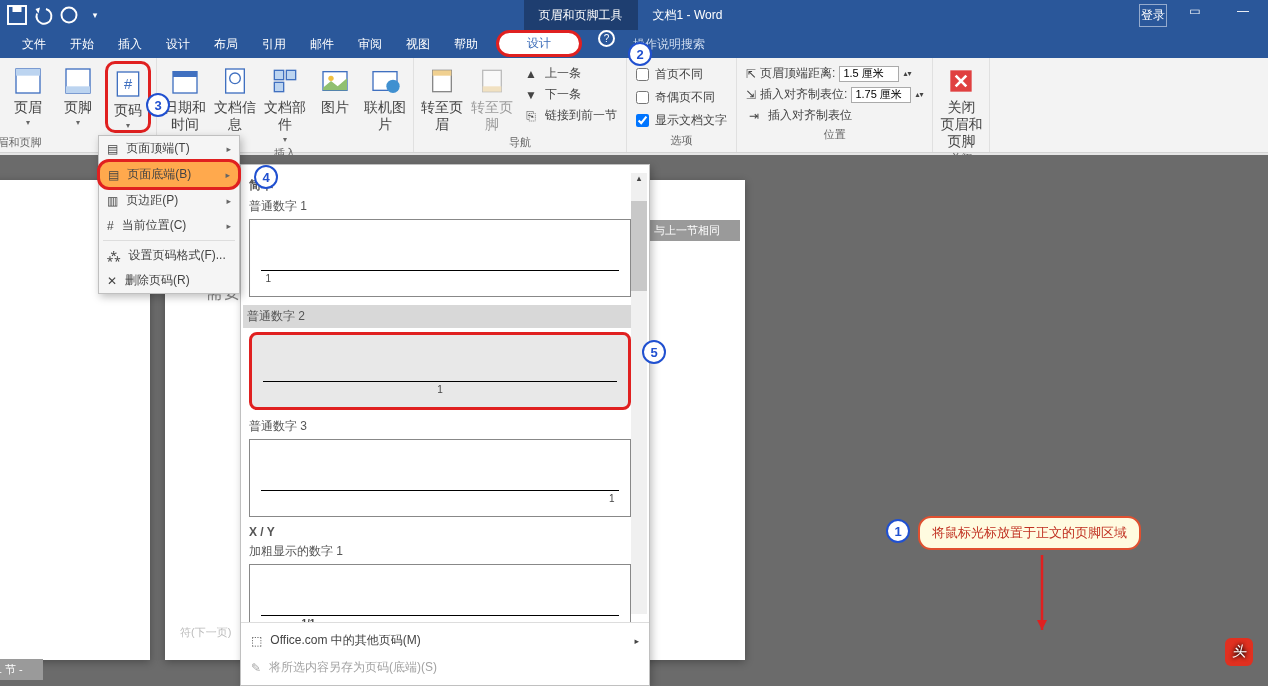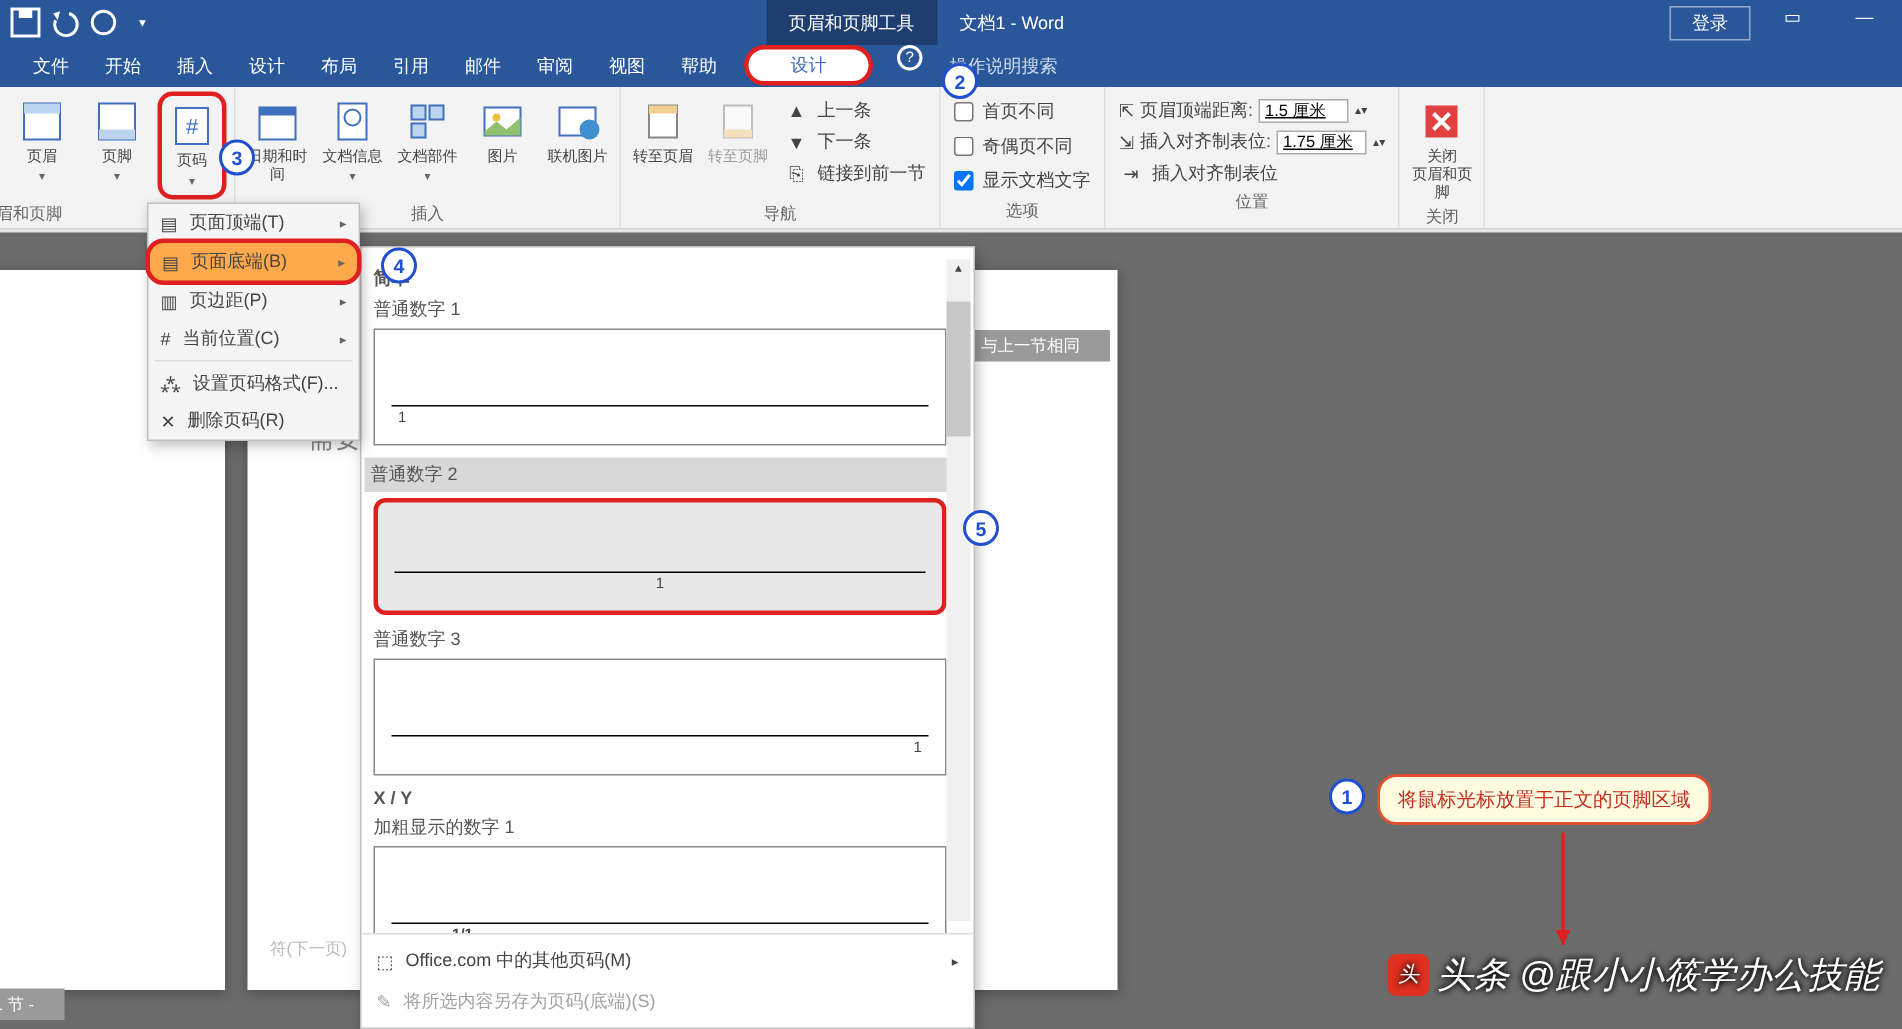--- a/index.html
+++ b/index.html
@@ -4,42 +4,42 @@
 <style>
 * { margin: 0; padding: 0; box-sizing: border-box; font-family: "Microsoft YaHei", "Segoe UI", sans-serif; }
 body { background: #e6e6e6; width: 1268px; height: 686px; overflow: hidden; font-size: 12px; color: #444; }
 .titlebar { background: #2a579a; height: 30px; display: flex; align-items: center; color: #fff; padding: 0 5px; }
 .titlebar .qat { display: flex; gap: 2px; }
 .titlebar .qat .btn { width: 24px; height: 24px; display: flex; align-items: center; justify-content: center; cursor: pointer; }
 .titlebar .center { flex: 1; display: flex; justify-content: center; gap: 15px; align-items: center; height: 100%; }
 .titlebar .ctxtab { background: #1e3e70; padding: 0 15px; height: 100%; display: flex; align-items: center; }
 .titlebar .doc { }
 .titlebar .right { display: flex; gap: 8px; }
-.titlebar .login { border: 1px solid rgba(255,255,255,0.5); padding: 2px 14px; }
+.titlebar .login { border: 1px solid rgba(255,255,255,0.5); padding: 2px 1px; }
 .wbtn { width: 40px; text-align: center; }
 .menubar { background: #2a579a; height: 28px; display: flex; align-items: flex-start; color: #fff; padding-left: 10px; }
 .menubar .tab { padding: 0 12px; height: 100%; display: flex; align-items: center; cursor: pointer; }
 .menubar .tab-design { border: 3px solid #e02020; border-radius: 14px; padding: 2px 28px; background: #fff; color: #3b6cb8; font-weight: 500; position: relative; margin: 0 6px; }
 .menubar .helpicon { width: 17px; height: 17px; border-radius: 50%; border: 2px solid #fff; display: inline-flex; align-items: center; justify-content: center; font-size: 10px; margin-left: 10px; margin-right: 6px; }
 .ribbon { background: #f3f3f3; border-bottom: 1px solid #d4d4d4; height: 95px; display: flex; position: relative; }
 .ribbon-group { border-right: 1px solid #e0e0e0; height: 100%; display: flex; flex-direction: column; padding: 3px 5px 0 5px; position: relative; }
 .ribbon-group .row { display: flex; gap: 4px; flex: 1; }
 .ribbon-group .lbl { text-align: center; font-size: 11px; color: #666; padding: 2px 0; }
 .bigbtn { display: flex; flex-direction: column; align-items: center; justify-content: flex-start; width: 46px; padding-top: 4px; gap: 2px; cursor: pointer; }
 .bigbtn .ic { width: 32px; height: 32px; display: flex; align-items: center; justify-content: center; }
-.bigbtn .txt { font-size: 10px; text-align: center; line-height: 1.2; }
+.bigbtn .txt { font-size: 14px; text-align: center; line-height: 1.2; }
 .arrow-down::after { content: "▾"; font-size: 8px; display: block; color: #666; }
 .pagenum-btn { border: 3px solid #e02020; border-radius: 10px; padding: 4px 2px 0 2px; }
 .smallbtns { display: flex; flex-direction: column; gap: 2px; padding-top: 3px; }
 .smallbtn { display: flex; align-items: center; gap: 6px; padding: 1px 4px; cursor: pointer; font-size: 12px; }
 .smallbtn .sic { width: 16px; height: 16px; display: inline-flex; align-items: center; justify-content: center; }
 .chk { display: flex; align-items: center; gap: 6px; padding: 2px 4px; font-size: 12px; }
 .chk input { width: 13px; height: 13px; }
 .posrow { display: flex; align-items: center; gap: 4px; padding: 1px 4px; font-size: 12px; }
-.posrow input { width: 60px; font-size: 11px; border: 1px solid #aaa; padding: 1px 3px; text-decoration: underline; }
+.posrow input { width: 60px; font-size: 11px; border: 1px solid #aaa; padding: 1px 3px; }
 .dropdown { position: absolute; top: 135px; left: 98px; background: #f5f5f5; border: 1px solid #c0c0c0; box-shadow: 2px 3px 8px rgba(0,0,0,0.25); width: 142px; z-index: 50; }
 .dropdown .ditem { display: flex; align-items: center; gap: 8px; padding: 4px 8px; cursor: pointer; font-size: 12px; position: relative; }
 .dropdown .ditem.hl { background: #ffa94d; border: 3px solid #e02020; border-radius: 12px; margin: -2px; }
 .dropdown .ditem .ar { margin-left: auto; font-size: 9px; color: #666; }
 .dropdown .sep { height: 1px; background: #ddd; margin: 2px 4px; }
 .gallery { position: absolute; top: 164px; left: 240px; background: #fff; border: 1px solid #c0c0c0; box-shadow: 2px 3px 8px rgba(0,0,0,0.25); width: 410px; height: 522px; z-index: 45; display: flex; flex-direction: column; }
 .gallery .scroll { flex: 1; overflow: hidden; padding: 8px 18px 8px 8px; position: relative; }
 .gallery .cat { font-size: 12px; color: #555; margin: 4px 0; }
 .gallery .prev { border: 1px solid #888; height: 78px; margin-bottom: 8px; position: relative; display: flex; align-items: flex-end; }
 .gallery .prev.hl { border: 3px solid #e02020; border-radius: 8px; background: #e8e8e8; }
@@ -402,14 +402,13 @@
 <div class="annot" style="top:340px; left:642px;">5</div>
 <div class="annot" style="top:519px; left:886px;">1</div>
 <div class="callout" style="top:516px; left:918px;">将鼠标光标放置于正文的页脚区域</div>
 <svg class="redarrow" style="top:545px; left:1032px;" width="20" height="90">
     <line x1="10" y1="10" x2="10" y2="85" stroke="#e02020" stroke-width="2.5"></line>
     <path d="M10 85 L5 75 L15 75 Z" fill="#e02020"></path>
   </svg>
 
 <div class="watermark">
   <span class="logo">头</span>
-  <span>头条 @跟小小筱学办公技能</span>
 </div>
 
 </body></html>

